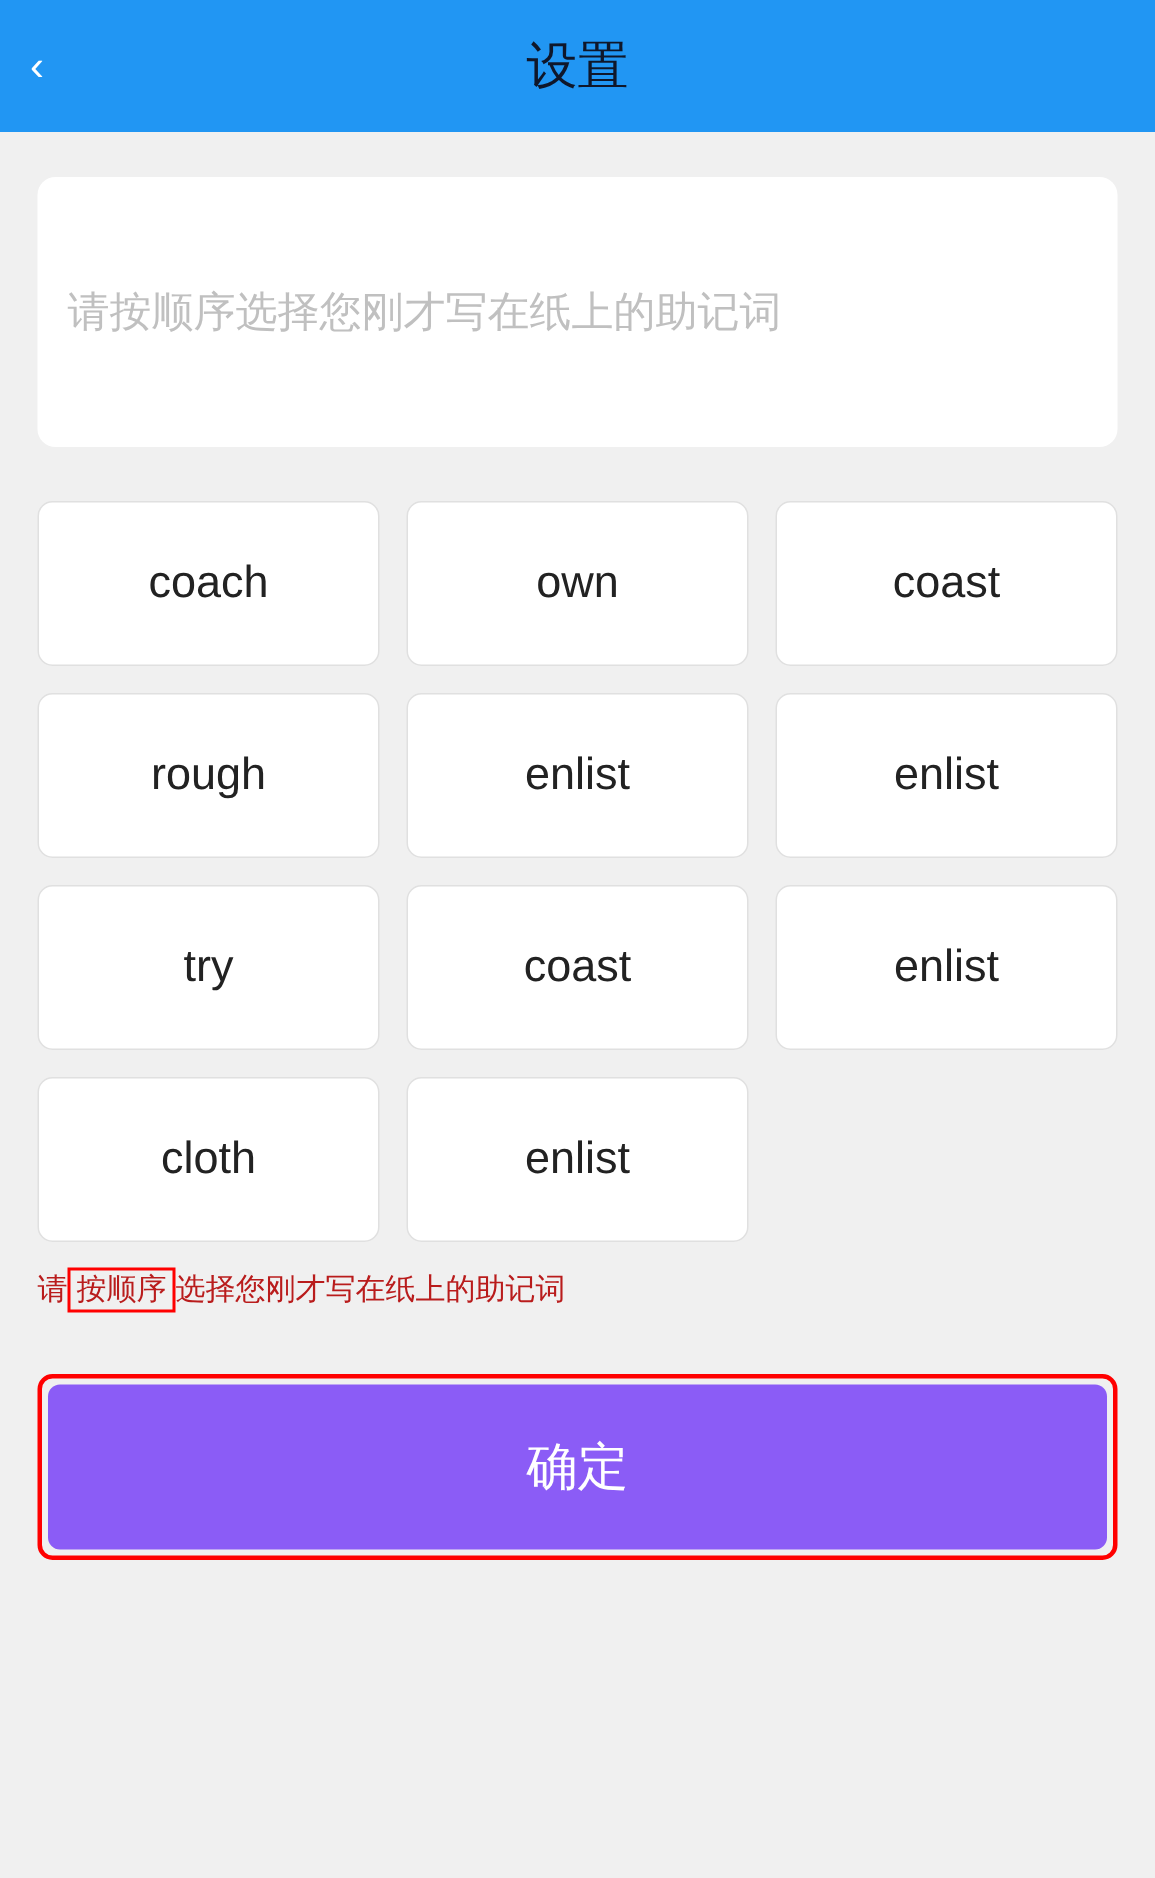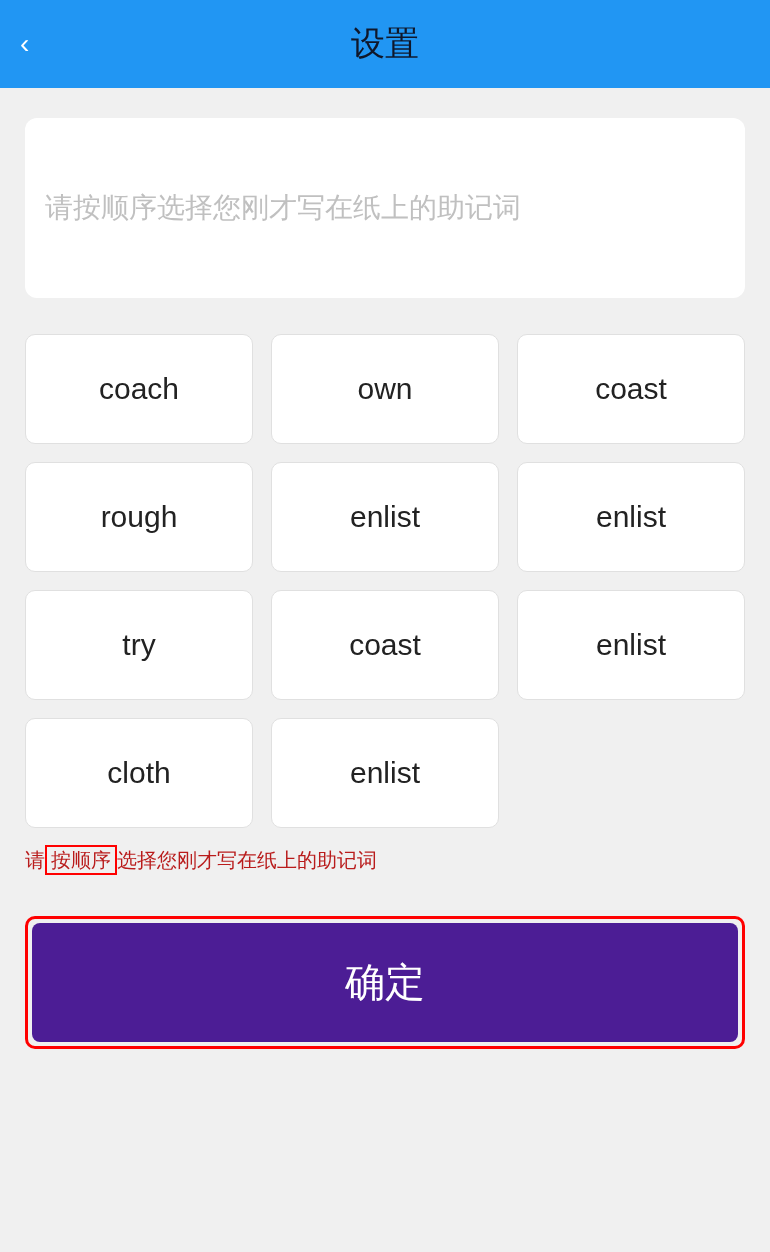--- a/index.html
+++ b/index.html
@@ -101,23 +101,23 @@
       padding: 2px 4px;
     }
 
     .confirm-btn-wrapper {
       border: 3px solid red;
       border-radius: 10px;
       padding: 4px;
     }
 
     .confirm-btn {
-      background-color: #4c1d95;
+      background-color: #8b5cf6;
       color: white;
-      font-size: 40px;
+      font-size: 34px;
       font-weight: 500;
       border: none;
       border-radius: 8px;
       width: 100%;
       padding: 32px 0;
       cursor: pointer;
       text-align: center;
     }
   </style>
 </head>

